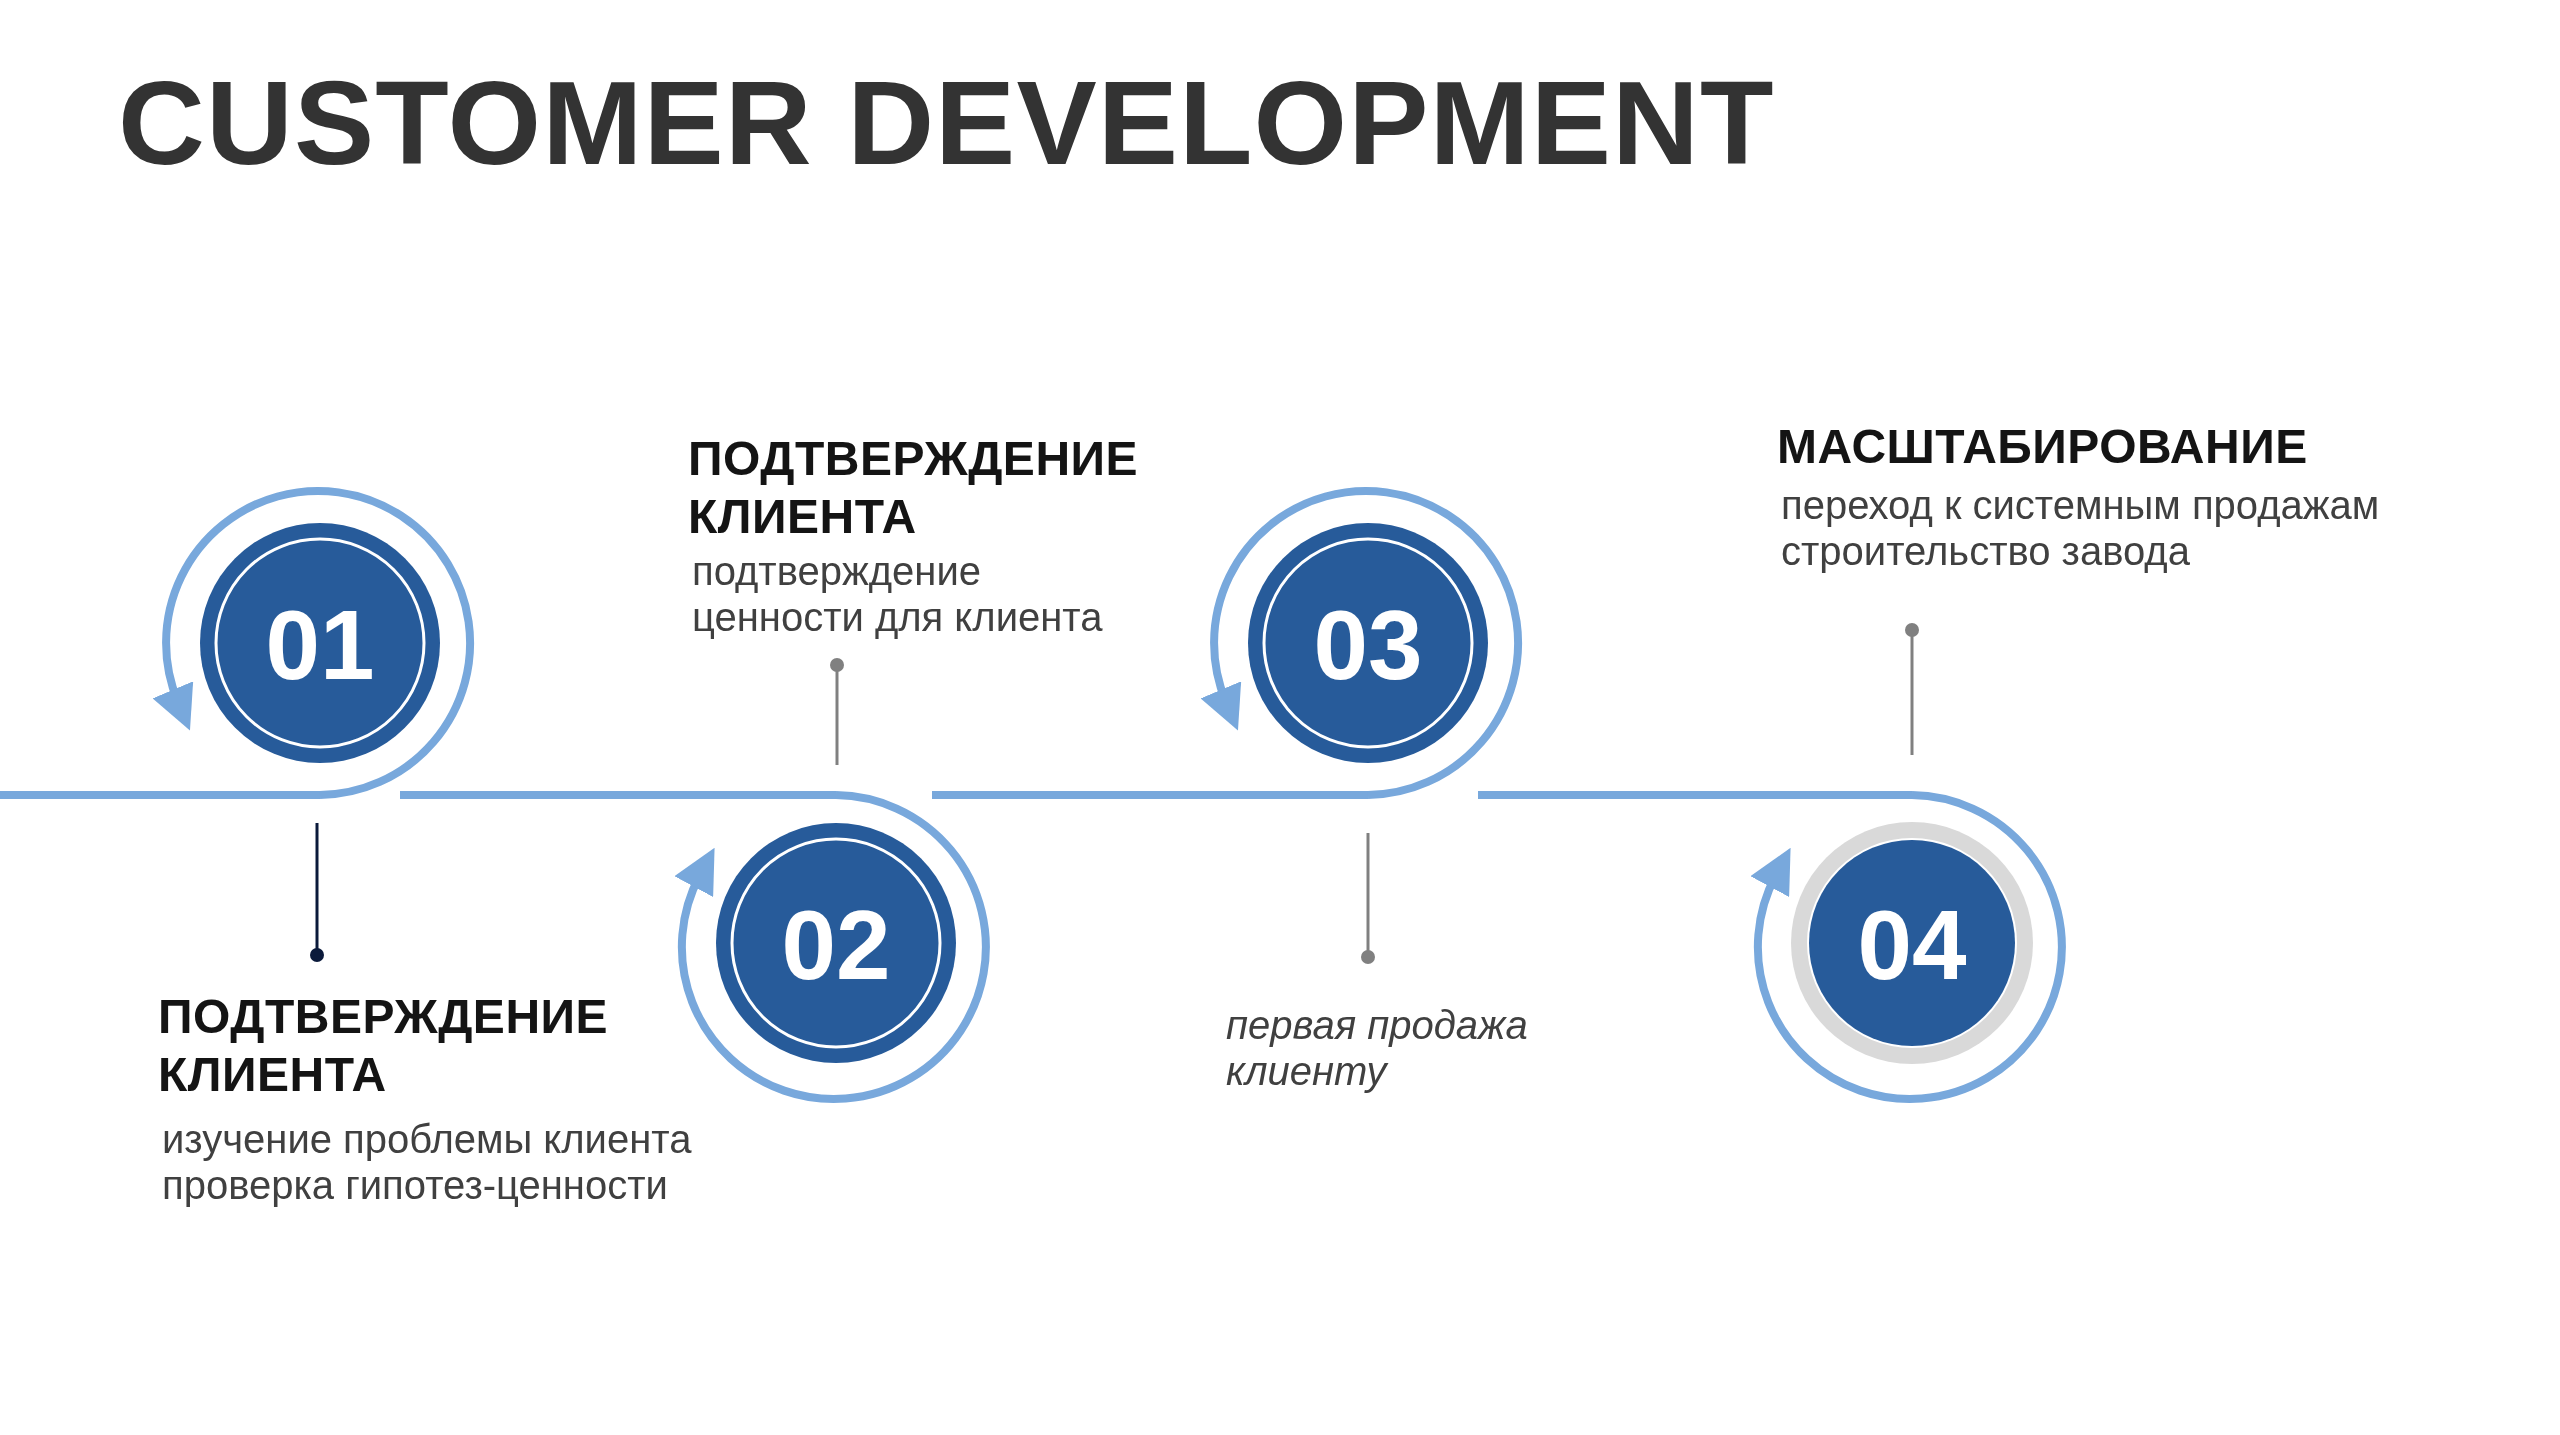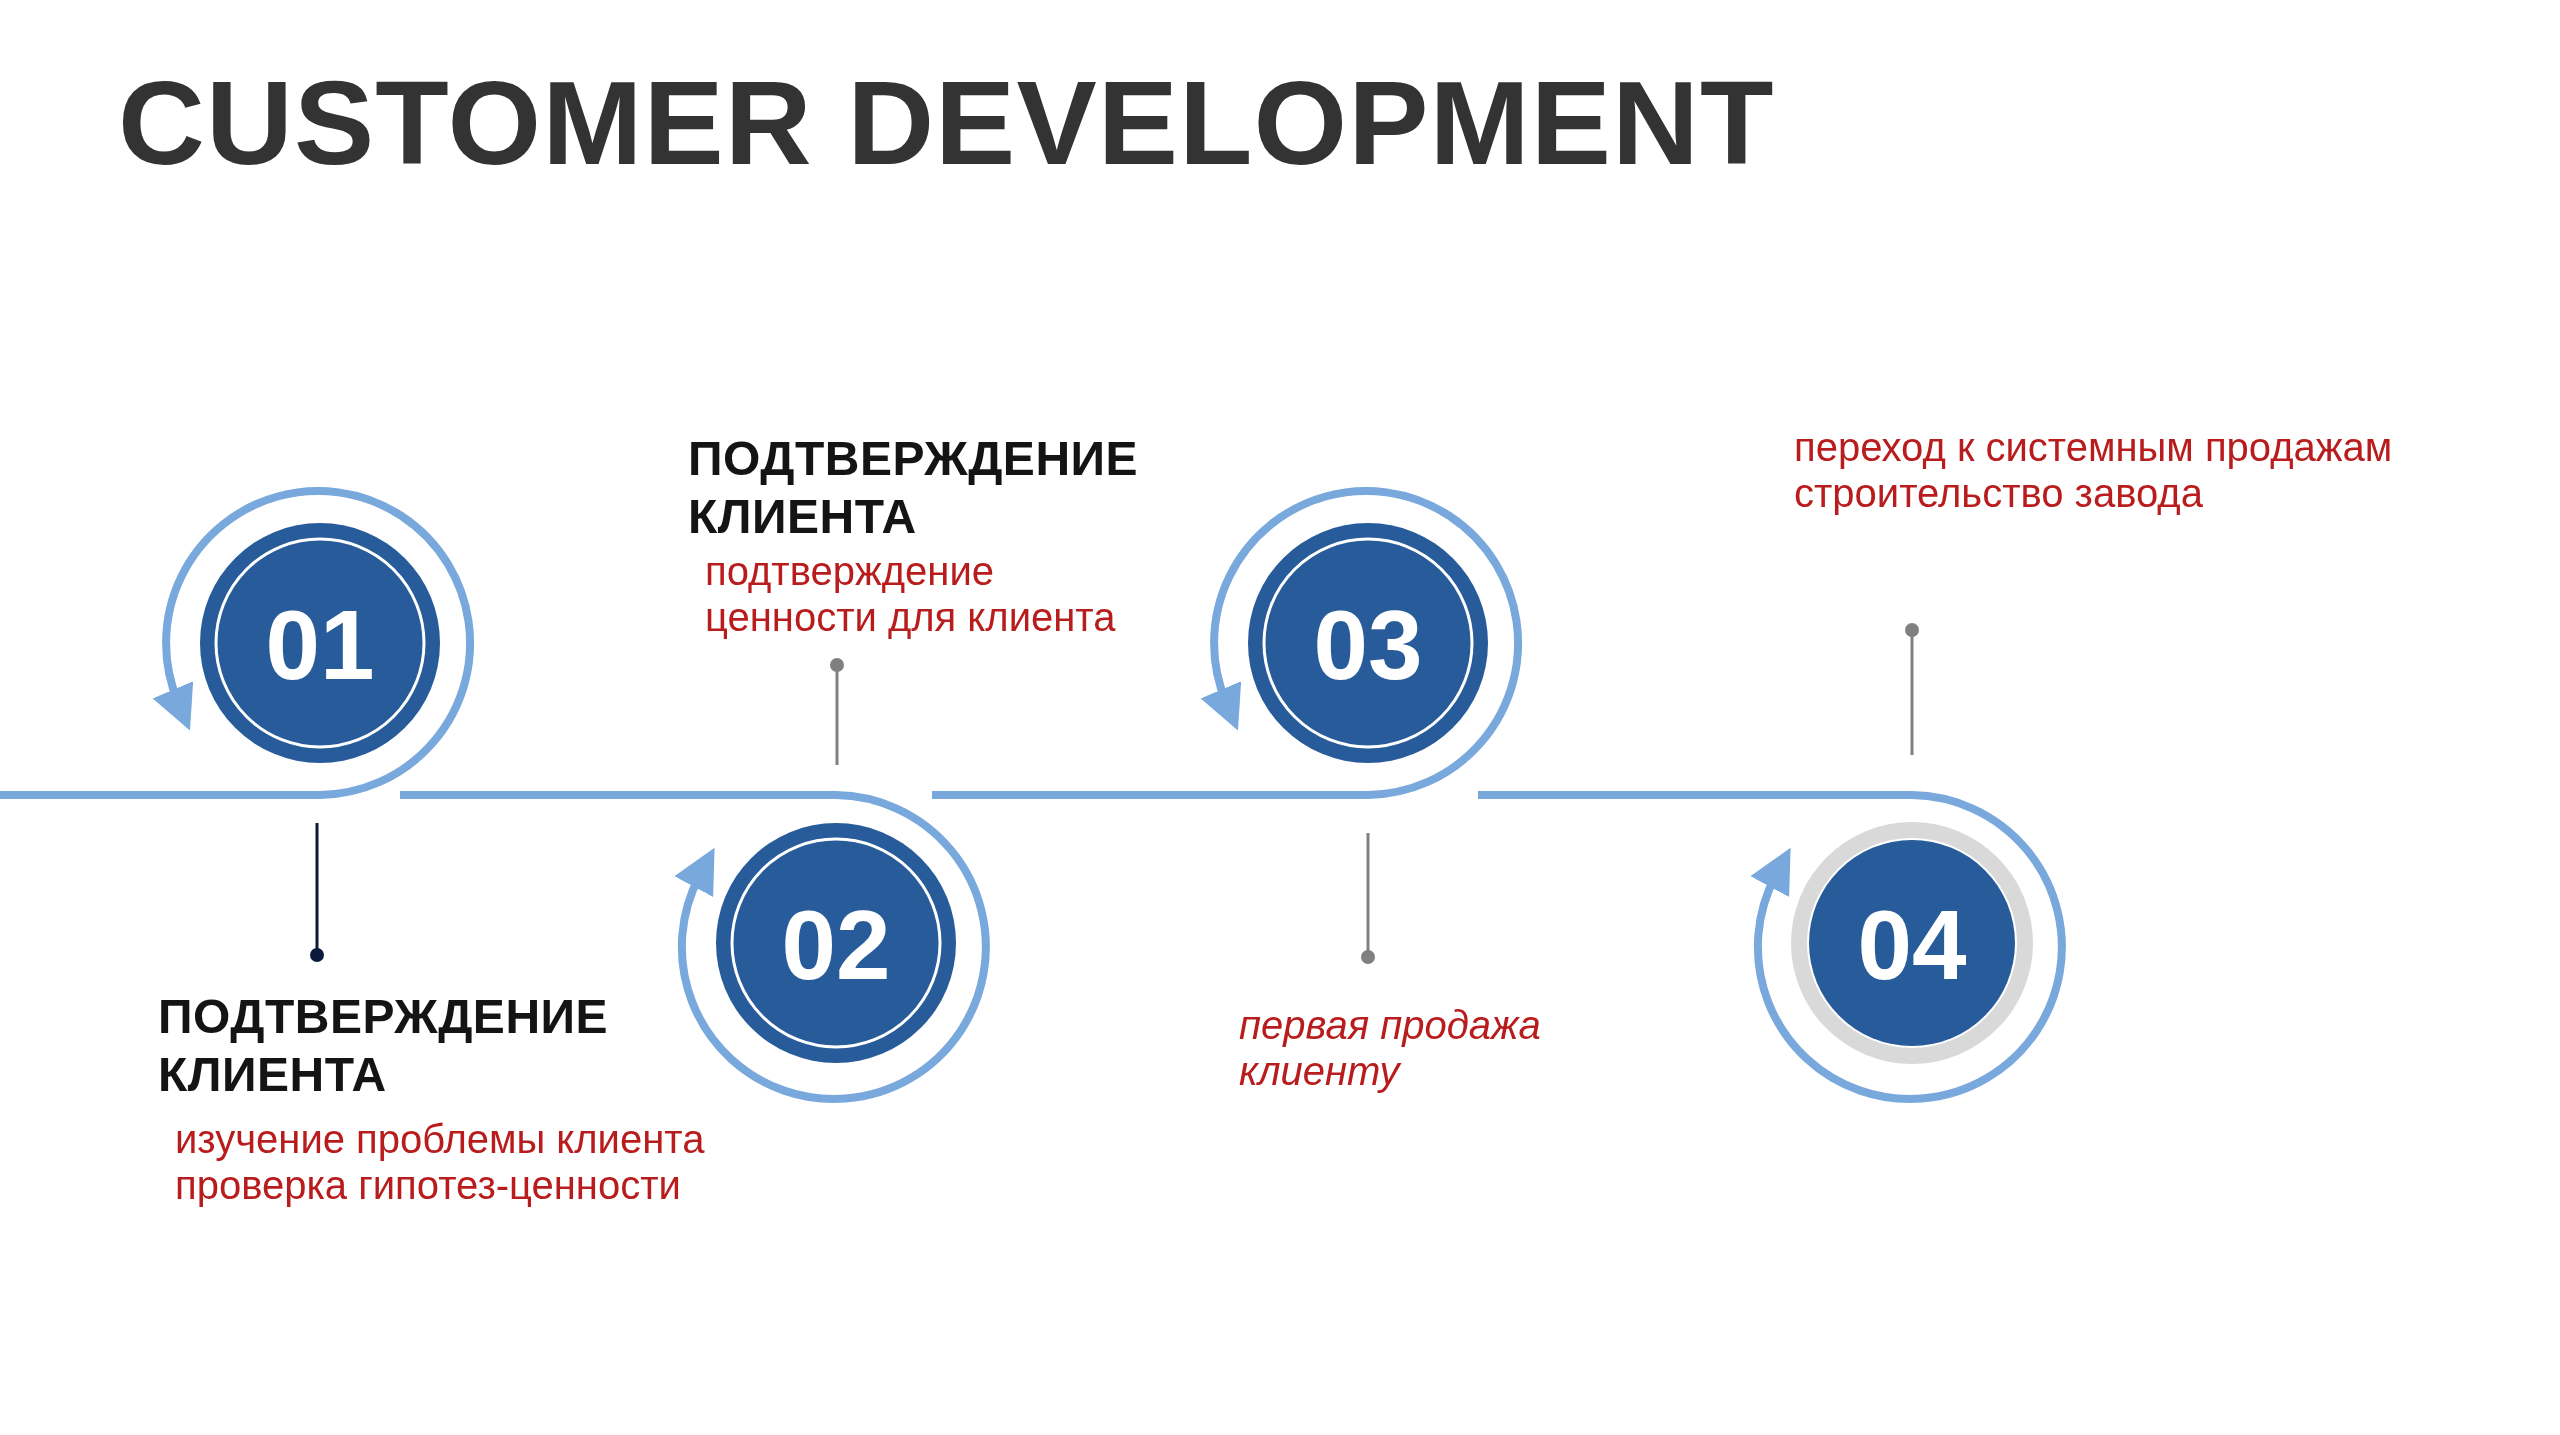--- a/index.html
+++ b/index.html
@@ -56,22 +56,22 @@
       color: #141414;
       margin: 0;
       white-space: pre-line;
       letter-spacing: 0.5px;
     }
     .step-desc-light {
       font-family: "Liberation Sans", sans-serif;
       font-weight: 400;
       font-size: 40px;
       line-height: 46px;
-      color: #b91c1c;
-      margin: 17px;
+      color: #404040;
+      margin: 4px;
       white-space: pre-line;
     }
   </style>
 </head>
 <body>
 
 <h1 class="page-title">CUSTOMER DEVELOPMENT</h1>
 
 <svg class="diagram" viewBox="0 0 2560 1435" xmlns="http://www.w3.org/2000/svg">
   <defs>
@@ -151,15 +151,16 @@
   <p class="step-desc-light" style="margin-top:2px;">подтверждение
 ценности для клиента</p>
 </div>
 
 <div class="text-block" style="left:1222px; top:990px;">
   <p class="step-desc-light" style="margin-top:12px;font-style:italic;">первая продажа
 клиенту</p>
 </div>
 
 <div class="text-block" style="left:1777px; top:418px;">
+  <p class="step-title">МАСШТАБИРОВАНИЕ</p>
   <p class="step-desc-light" style="margin-top:6px;">переход к системным продажам
 строительство завода</p>
 </div>
 
 </body></html>

